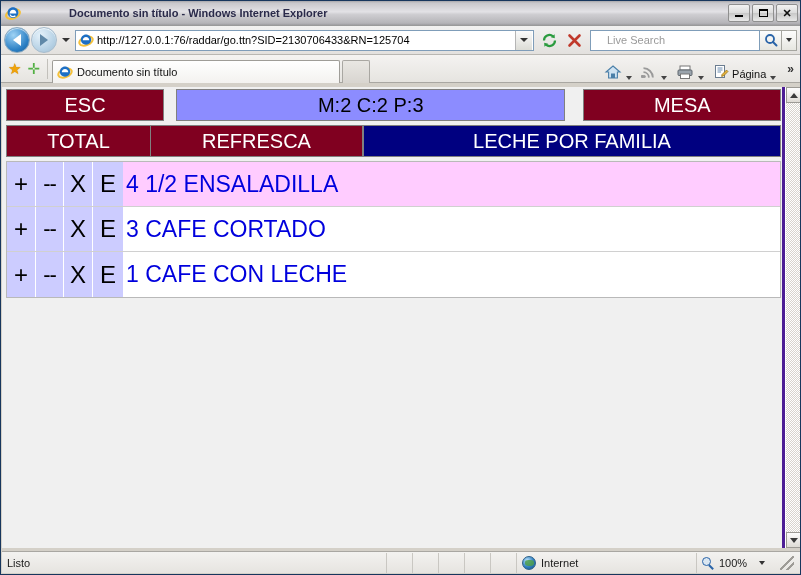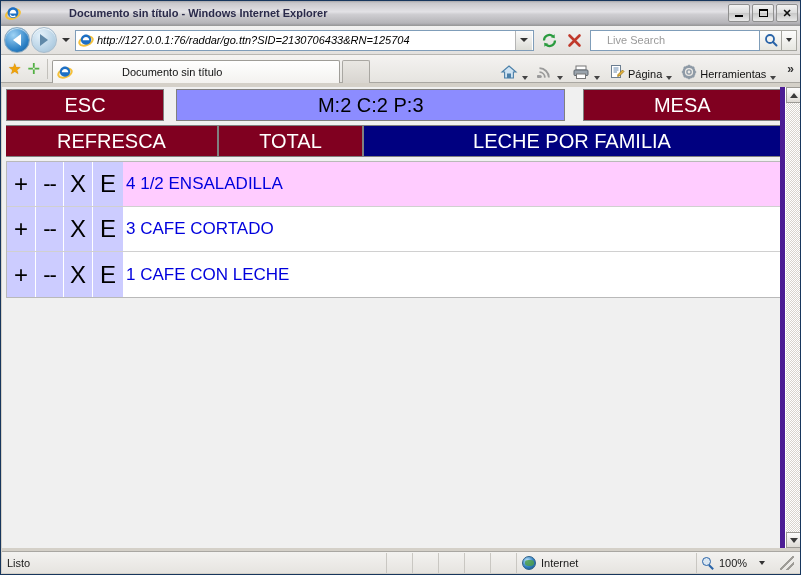--- a/index.html
+++ b/index.html
@@ -92,21 +92,20 @@
     background: #fff; border: 1px solid #7f9db9;
     display: flex; align-items: center;
     margin-right: 3px;
     min-width: 0;
   }
   .urlbox .favicon { width:16px;height:16px;margin:0 3px 0 2px;flex:0 0 16px; }
   .urltext {
     flex:1 1 auto; font-size:11px; color:#000;
     white-space:nowrap; overflow:hidden;
     font-family:"Liberation Sans", sans-serif;
-    font-style:italic;
   }
   .url-dd {
     width: 17px; height: 19px; flex:0 0 17px;
     background: linear-gradient(to bottom,#fbfbfb,#dcdcd6);
     border-left: 1px solid #b5b5b5;
     display:flex;align-items:center;justify-content:center;
     margin: 0 1px 0 0;
   }
   .sq-btn {
     width: 23px; height: 22px; flex:0 0 23px;
@@ -150,21 +149,20 @@
   .tabstrip { flex: 1 1 auto; display:flex; align-items:flex-end; height:28px; min-width:0; }
   .tab {
     height: 23px;
     background: linear-gradient(to bottom,#ffffff,#f3f2ef);
     border: 1px solid #9f9d98;
     border-bottom: none;
     display:flex;align-items:center;
     padding: 0 6px 0 4px;
     width: 288px; min-width:0;
     border-radius: 2px 2px 0 0;
-    gap: 45px;
   }
   .tab .favicon { width:16px;height:16px;margin-right:4px;flex:0 0 16px; }
   .tab .label { font-size:11px; color:#111; white-space:nowrap; overflow:hidden; }
   .tab-new {
     height: 23px; width: 28px;
     background: linear-gradient(to bottom,#e9e7e3,#d8d5d0);
     border: 1px solid #a9a7a2; border-bottom:none;
     margin-left: 2px;
     border-radius: 2px 2px 0 0;
   }
@@ -179,21 +177,21 @@
     position: absolute;
     left: 1px; top: 86px;
     width: 799px; height: 461px;
     background: #f0f0f0;
     display: flex;
   }
   .pagearea {
     position: relative;
     width: 783px; height: 461px;
     background: #f0f0f0;
-    border-right: 5px solid #4c1d95;
+    border-right: 3px solid #4c1d95;
     overflow: hidden;
   }
   .doc {
     margin: 2px 2px 0 4px;
     width: 775px;
   }
 
   
   .hdr-row { display:flex; width: 100%; height: 32px; margin-bottom: 4px; }
   .hdr-cell {
@@ -240,21 +238,21 @@
   }
   .btncell.plus { width: 29px; }
   .btncell.minus { width: 28px; font-size:22px; letter-spacing:-1px; }
   .btncell.x { width: 29px; }
   .btncell.e { width: 30px; border-right: none; }
   .order-text {
     flex: 1 1 auto;
     display:flex;align-items:center;
     padding-left: 3px;
     color: #0000dd;
-    font-size: 17px;
+    font-size: 23px;
     font-family: "Liberation Sans", sans-serif;
     white-space: nowrap; overflow: hidden;
   }
 
   
   .scrollbar {
     width: 16px; height: 461px;
     background: repeating-conic-gradient(#ffffff 0% 25%, #d8d4ce 0% 50%) 0 0/2px 2px;
     display:flex; flex-direction:column; justify-content:space-between;
     border-left: 1px solid #ffffff;
@@ -433,46 +431,37 @@
       </span>
       <span class="item">
         <svg width="16" height="16" viewBox="0 0 16 16">
           <rect x="2.5" y="1.5" width="9" height="12" fill="#fff" stroke="#6b7d90"></rect>
           <path d="M4.5 4h5M4.5 6h5M4.5 8h3.5" stroke="#6b8cb0" stroke-width="1"></path>
           <path d="M9 10.5 L13.5 6 L15 7.5 L10.5 12 L8.6 12.4 Z" fill="#e8b33a" stroke="#8a6a12" stroke-width=".7"></path>
         </svg>
         <span class="lbl">Página</span>
         <i class="dd"></i>
       </span>
-      <span class="item">
-        <svg width="16" height="16" viewBox="0 0 16 16">
-          <circle cx="8" cy="8" r="5.4" fill="none" stroke="#8e9aa6" stroke-width="2.6"></circle>
-          <circle cx="8" cy="8" r="2.1" fill="none" stroke="#8e9aa6" stroke-width="1.4"></circle>
-          <path d="M8 .8v2.2M8 13v2.2M.8 8h2.2M13 8h2.2M2.9 2.9l1.6 1.6M11.5 11.5l1.6 1.6M13.1 2.9l-1.6 1.6M4.5 11.5l-1.6 1.6" stroke="#8e9aa6" stroke-width="1.6"></path>
-        </svg>
-        <span class="lbl">Herramientas</span>
-        <i class="dd"></i>
-      </span>
       <span class="chevron">»</span>
     </span>
   </div>
 
   <div class="viewport">
     <div class="pagearea">
       <div class="doc">
 
         <div class="hdr-row">
           <div class="hdr-cell dark r1-esc">ESC</div>
           <div class="hdr-cell periwinkle r1-mid">M:2 C:2 P:3</div>
           <div class="hdr-cell dark r1-mesa">MESA</div>
         </div>
 
         <div class="hdr-row">
+          <div class="hdr-cell dark r2-total">TOTAL</div>
           <div class="hdr-cell dark r2-refresca">REFRESCA</div>
-          <div class="hdr-cell dark r2-total">TOTAL</div>
           <div class="hdr-cell navy r2-buscar">LECHE POR FAMILIA</div>
         </div>
 
         <div class="orderlist">
 
           <div class="order-row selected">
             <div class="btncell plus">+</div>
             <div class="btncell minus">--</div>
             <div class="btncell x">X</div>
             <div class="btncell e">E</div>

